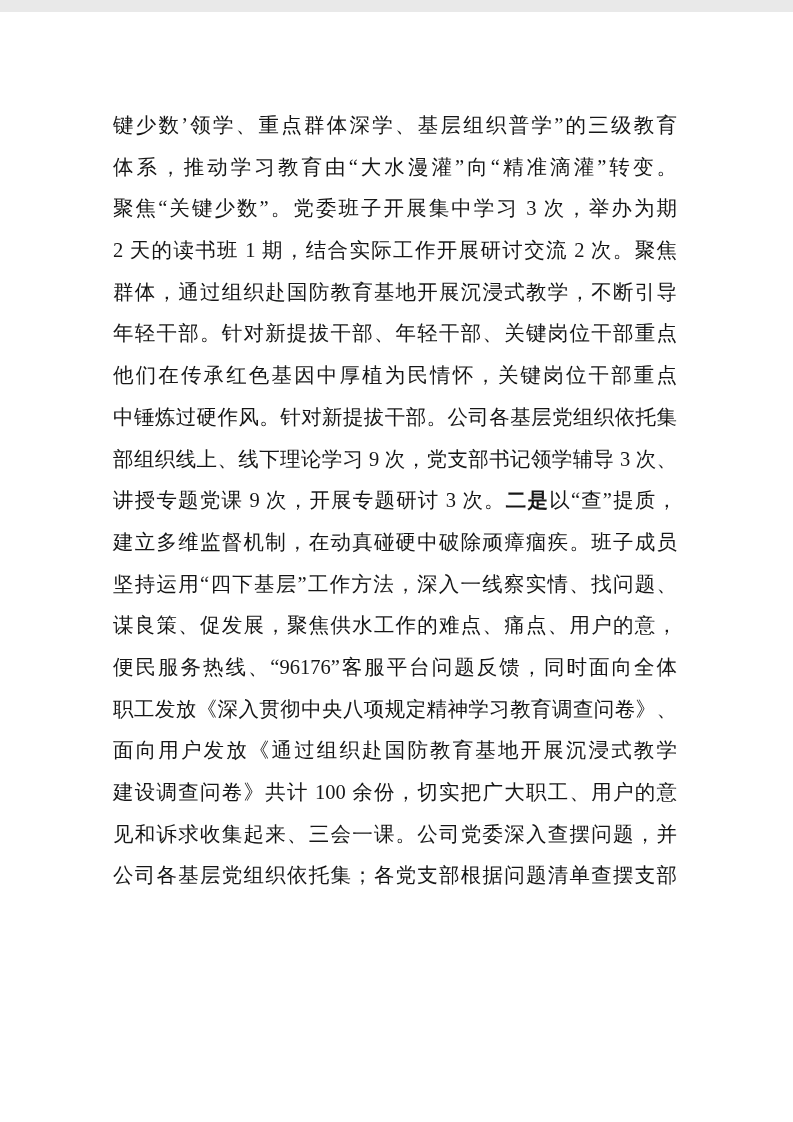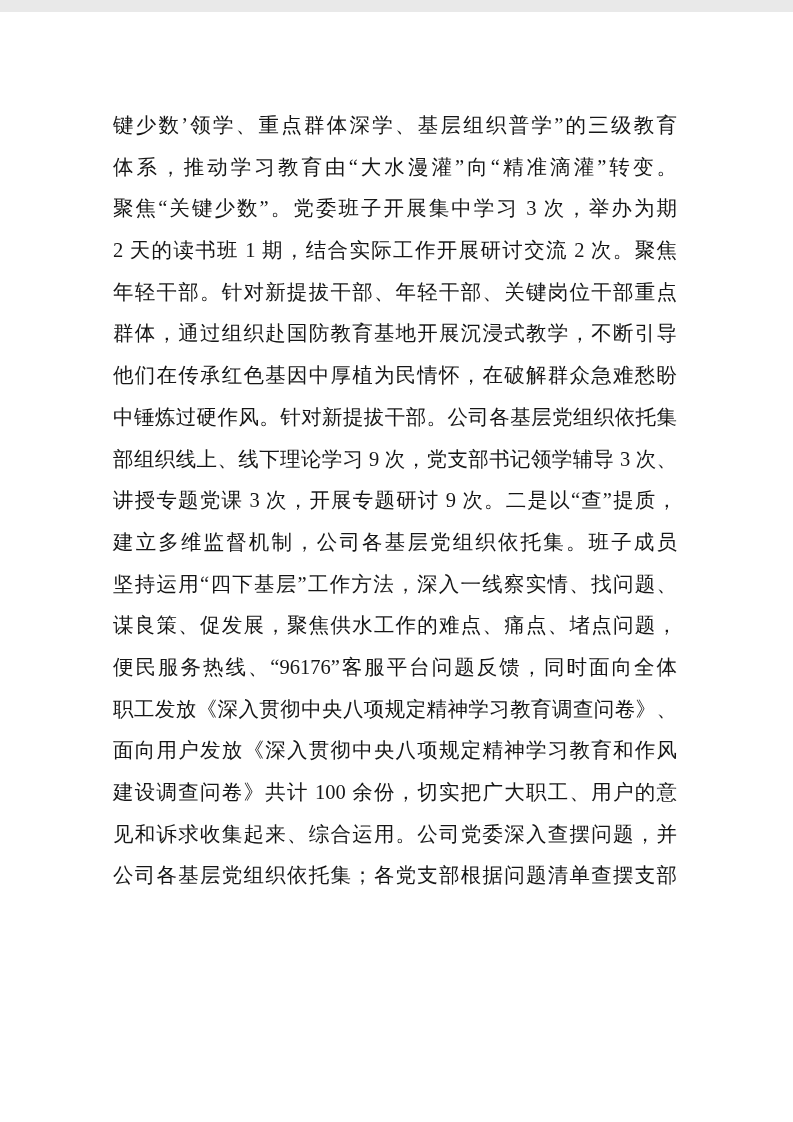--- a/index.html
+++ b/index.html
@@ -28,41 +28,41 @@
     line-height: 41.7px;
     font-size: 20.5px;
     text-align: justify;
     text-align-last: justify;
     overflow: visible;
   }
   .line span {
     display: inline;
   }
   .bold {
-    font-weight: 400;
+    font-weight: 700;
   }
 </style>
 </head>
 <body>
 
 <div class="page">
   <div class="text-block">
     <div class="line"><span>键少数’领学、重点群体深学、基层组织普学”的三级教育</span></div>
     <div class="line"><span>体系，推动学习教育由“大水漫灌”向“精准滴灌”转变。</span></div>
     <div class="line"><span>聚焦“关键少数”。党委班子开展集中学习 3 次，举办为期</span></div>
     <div class="line"><span>2 天的读书班 1 期，结合实际工作开展研讨交流 2 次。聚焦</span></div>
+    <div class="line"><span>群体，通过组织赴国防教育基地开展沉浸式教学，不断引导</span></div>
     <div class="line"><span>年轻干部。针对新提拔干部、年轻干部、关键岗位干部重点</span></div>
-    <div class="line"><span>群体，通过组织赴国防教育基地开展沉浸式教学，不断引导</span></div>
-    <div class="line"><span>他们在传承红色基因中厚植为民情怀，在破解群众急难愁盼</span></div>
+    <div class="line"><span>他们在传承红色基因中厚植为民情怀，关键岗位干部重点</span></div>
     <div class="line"><span>中锤炼过硬作风。针对新提拔干部。公司各基层党组织依托集</span></div>
     <div class="line"><span>部组织线上、线下理论学习 9 次，党支部书记领学辅导 3 次、</span></div>
-    <div class="line"><span>讲授专题党课 3 次，开展专题研讨 9 次。</span><span class="bold">二是</span><span>以“查”提质，</span></div>
-    <div class="line"><span>建立多维监督机制，公司各基层党组织依托集。班子成员</span></div>
+    <div class="line"><span>讲授专题党课 9 次，开展专题研讨 3 次。</span><span class="bold">二是</span><span>以“查”提质，</span></div>
+    <div class="line"><span>建立多维监督机制，在动真碰硬中破除顽瘴痼疾。班子成员</span></div>
     <div class="line"><span>坚持运用“四下基层”工作方法，深入一线察实情、找问题、</span></div>
-    <div class="line"><span>谋良策、促发展，聚焦供水工作的难点、痛点、堵点问题，</span></div>
+    <div class="line"><span>谋良策、促发展，聚焦供水工作的难点、痛点、用户的意，</span></div>
     <div class="line"><span>便民服务热线、“96176”客服平台问题反馈，同时面向全体</span></div>
     <div class="line"><span>职工发放《深入贯彻中央八项规定精神学习教育调查问卷》、</span></div>
-    <div class="line"><span>面向用户发放《深入贯彻中央八项规定精神学习教育和作风</span></div>
+    <div class="line"><span>面向用户发放《通过组织赴国防教育基地开展沉浸式教学</span></div>
     <div class="line"><span>建设调查问卷》共计 100 余份，切实把广大职工、用户的意</span></div>
-    <div class="line"><span>见和诉求收集起来、综合运用。公司党委深入查摆问题，并</span></div>
+    <div class="line"><span>见和诉求收集起来、三会一课。公司党委深入查摆问题，并</span></div>
     <div class="line"><span>公司各基层党组织依托集；各党支部根据问题清单查摆支部</span></div>
   </div>
 </div>
 
 </body></html>

